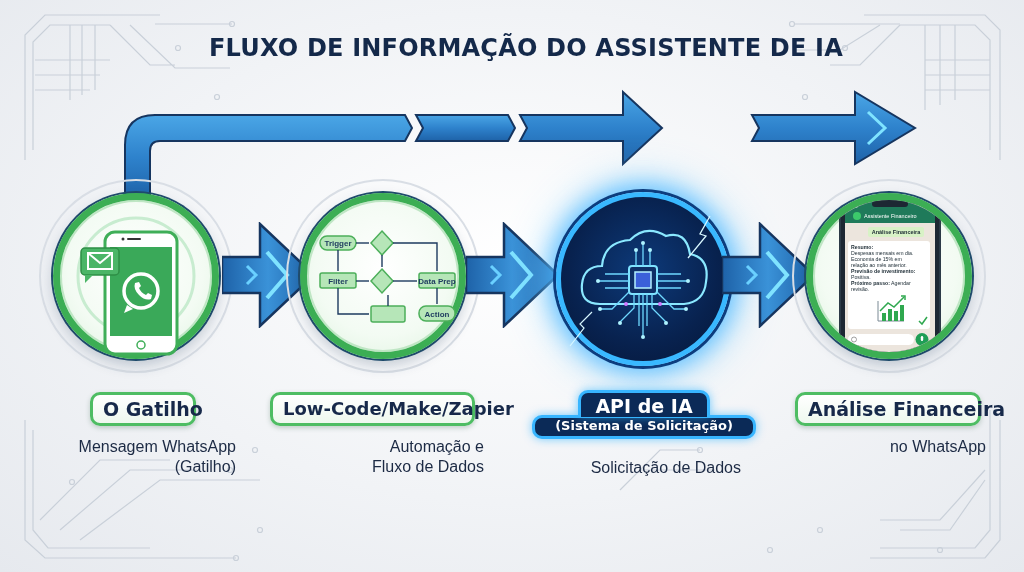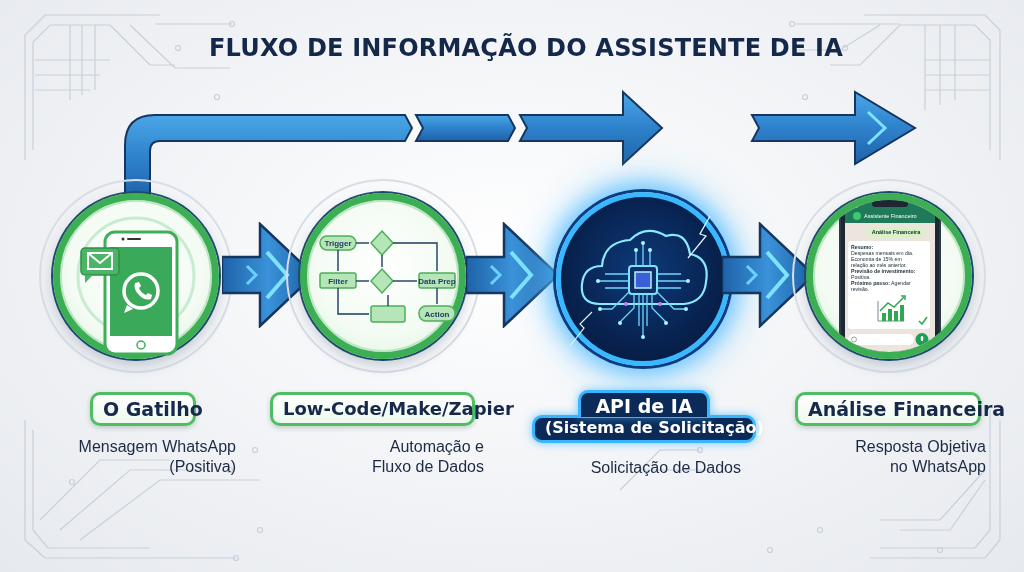--- a/index.html
+++ b/index.html
@@ -278,34 +278,33 @@
       <circle cx="48" cy="146.5" r="2.5" fill="none" stroke="#888" stroke-width="0.8"></circle>
       <circle cx="116" cy="146.5" r="6.5" fill="#1f9e55"></circle>
       <rect x="114.8" y="143" width="2.4" height="5" rx="1.2" fill="#fff"></rect>
     </g>
   </svg>
 </div>
 
 <div class="label-pill" style="left:90px; width:106px;">O Gatilho</div>
 <div class="desc" style="left:40px; width:196px;">
   <div>Mensagem WhatsApp</div>
-  <div>(Positiva)</div>
+  <div>(Gatilho)</div>
 </div>
 
 <div class="label-pill" style="left:270px; width:205px; font-size:18px;">Low-Code/Make/Zapier</div>
 <div class="desc" style="left:288px; width:196px;">
   <div>Automação e</div>
   <div>Fluxo de Dados</div>
 </div>
 
 <div class="label-ai" style="left:532px; width:224px;">
   <span class="l1">API de IA</span>
-  <span class="l2" style="font-size:16px;">(Sistema de Solicitação)</span>
+  <span class="l2" style="font-size:13px;">(Sistema de Solicitação)</span>
 </div>
 <div class="desc ai" style="left:545px; width:196px;">
   <div>Solicitação de Dados</div>
 </div>
 
 <div class="label-pill" style="left:795px; width:186px;">Análise Financeira</div>
 <div class="desc" style="left:790px; width:196px;">
-  <div>Resposta Objetiva</div>
   <div>no WhatsApp</div>
 </div>
 
 </body></html>

